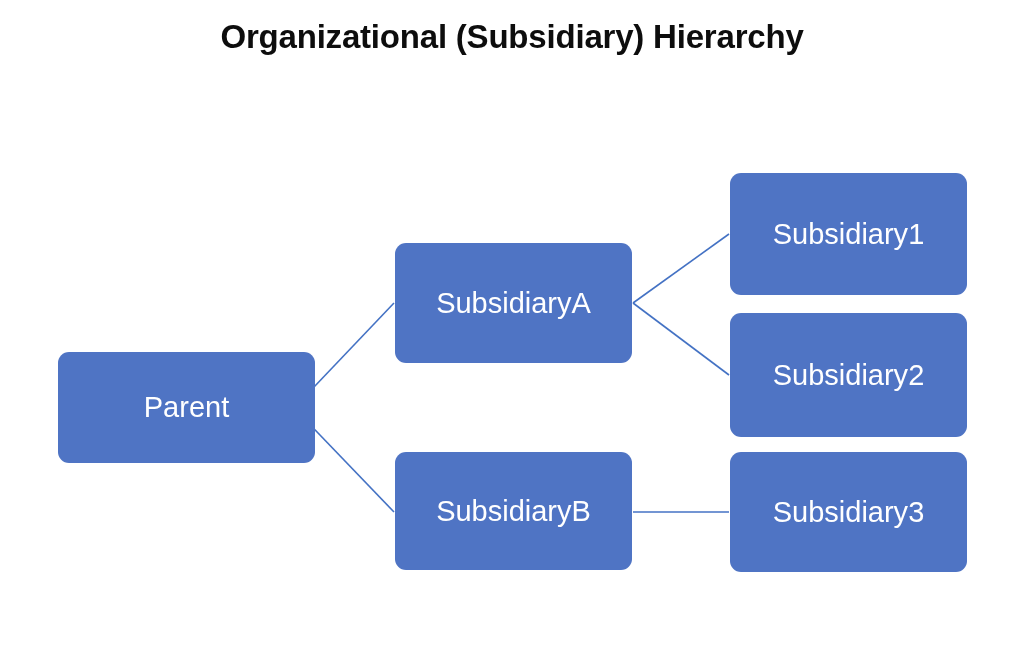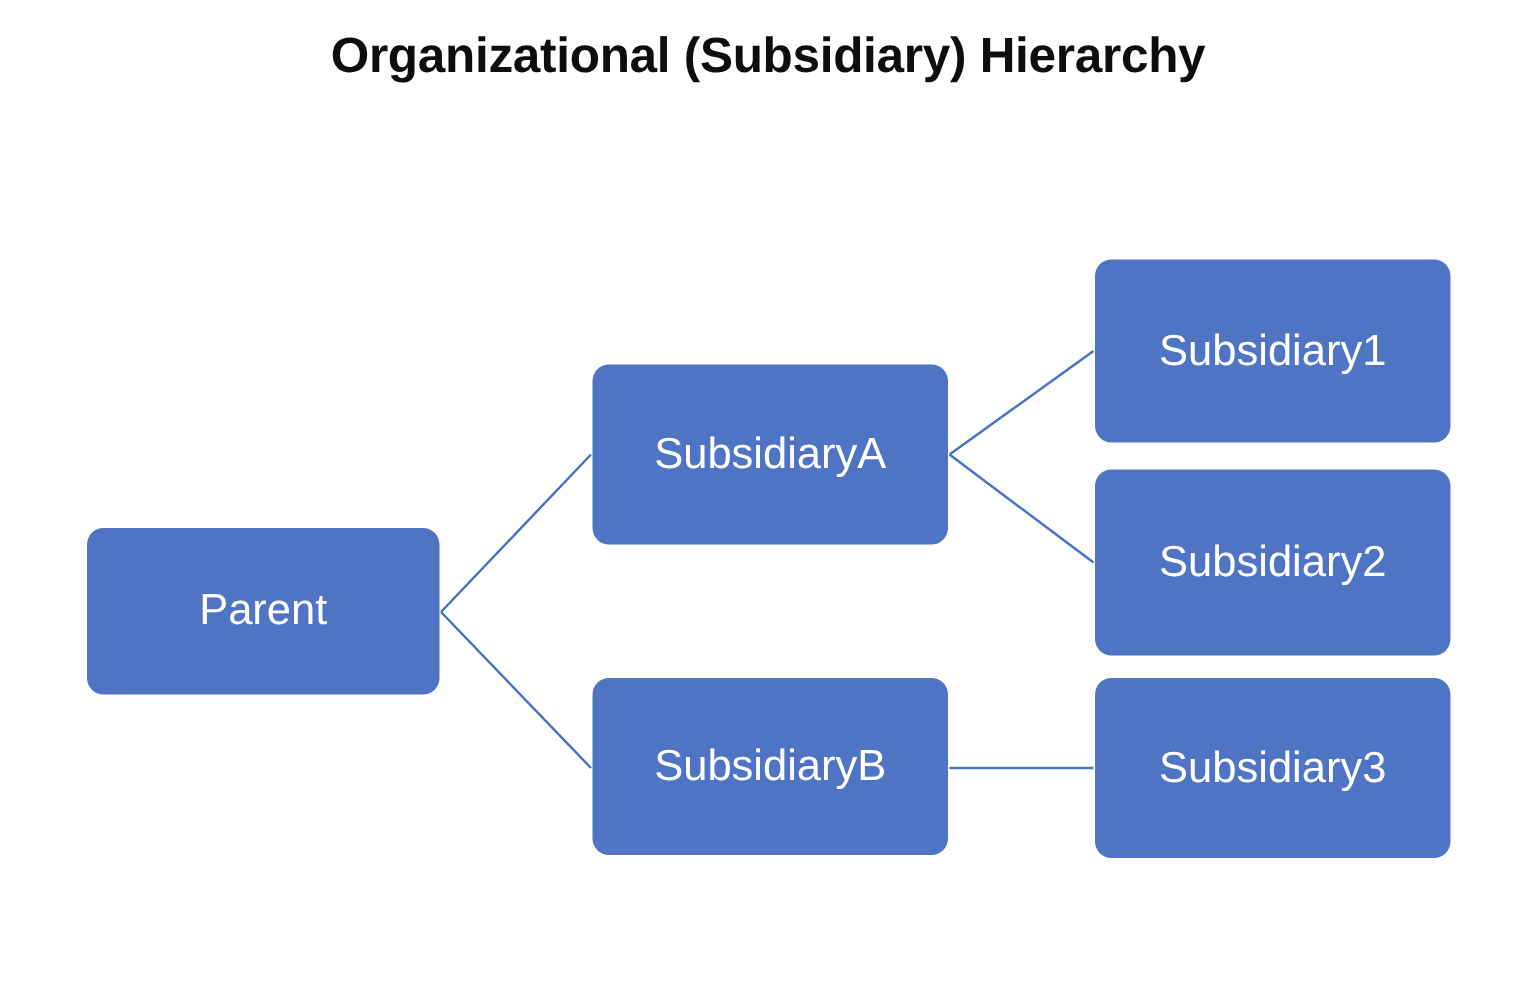--- a/index.html
+++ b/index.html
@@ -54,21 +54,21 @@
   .node .line {
     display: block;
     white-space: nowrap;
   }
   .node .line-gap {
     height: 30px;
   }
   #node-parent {
     left: 58px;
     top: 352px;
-    width: 235px;
+    width: 257px;
     height: 111px;
   }
   #node-sub-a {
     left: 395px;
     top: 243px;
     width: 237px;
     height: 120px;
   }
   #node-sub-b {
     left: 395px;

